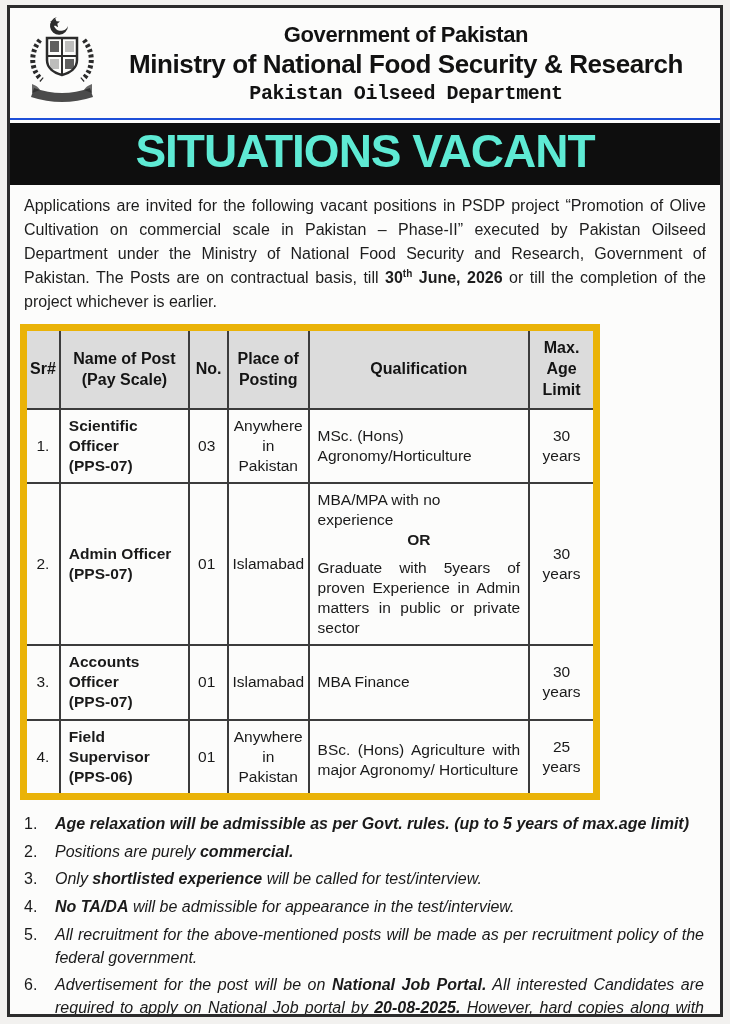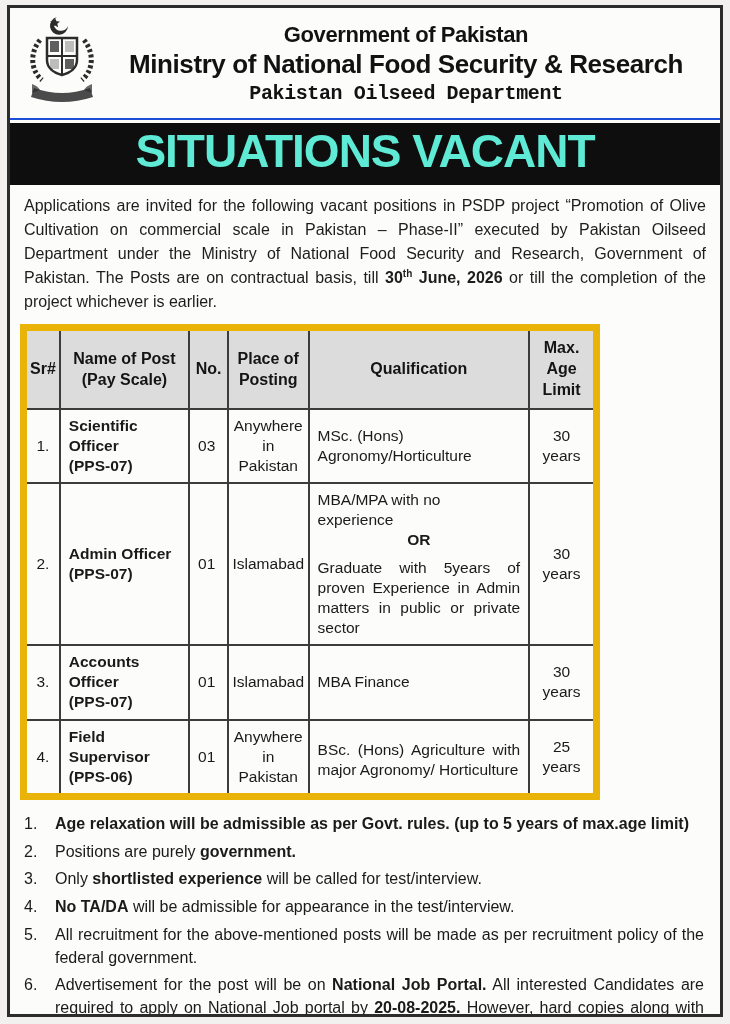--- a/index.html
+++ b/index.html
@@ -75,21 +75,21 @@
   .c-age   { text-align:center; }
   .qline.center  { text-align:center; }
   .qline.justify { text-align:justify;margin-top:7px; }
   tr.h56 td { height:56px; } tr.h130 td { height:130px; }
   tr.h62 td { height:62px; }
 
   
   .notes { flex:1; padding:9px 16px 6px 14px; font-size:16px; line-height:1.42; }
   .note { display:flex; margin-bottom:5px; }
   .note-num { width:31px; flex:none; }
-  .note-text { flex:1; text-align:justify; }
+  .note-text { flex:1; text-align:justify;font-style:italic; }
 
   
   .footer {
     background:#0b0b0b; color:#fff;
     text-align:center; position:relative;
     padding:12px 14px 12px;
     margin-bottom:5px;
   }
   .pid { position:absolute; top:8px; right:12px; font-size:13.5px; color:#ededed; }
   .fline { font-weight:bold; font-size:19px; line-height:1.32; letter-spacing:-0.2px; }
@@ -208,21 +208,21 @@
       </tbody>
   </table>
 
   <div class="notes">
       <div class="note">
         <div class="note-num">1.</div>
         <div class="note-text"><span class="b">Age relaxation will be admissible as per Govt. rules. (up to 5 years of max.age limit)</span></div>
       </div>
       <div class="note">
         <div class="note-num">2.</div>
-        <div class="note-text"><span>Positions are purely </span><span class="b">government.</span></div>
+        <div class="note-text"><span>Positions are purely </span><span class="b">commercial.</span></div>
       </div>
       <div class="note">
         <div class="note-num">3.</div>
         <div class="note-text"><span>Only </span><span class="b">shortlisted experience</span><span> will be called for test/interview.</span></div>
       </div>
       <div class="note">
         <div class="note-num">4.</div>
         <div class="note-text"><span class="b">No TA/DA</span><span> will be admissible for appearance in the test/interview.</span></div>
       </div>
       <div class="note">

